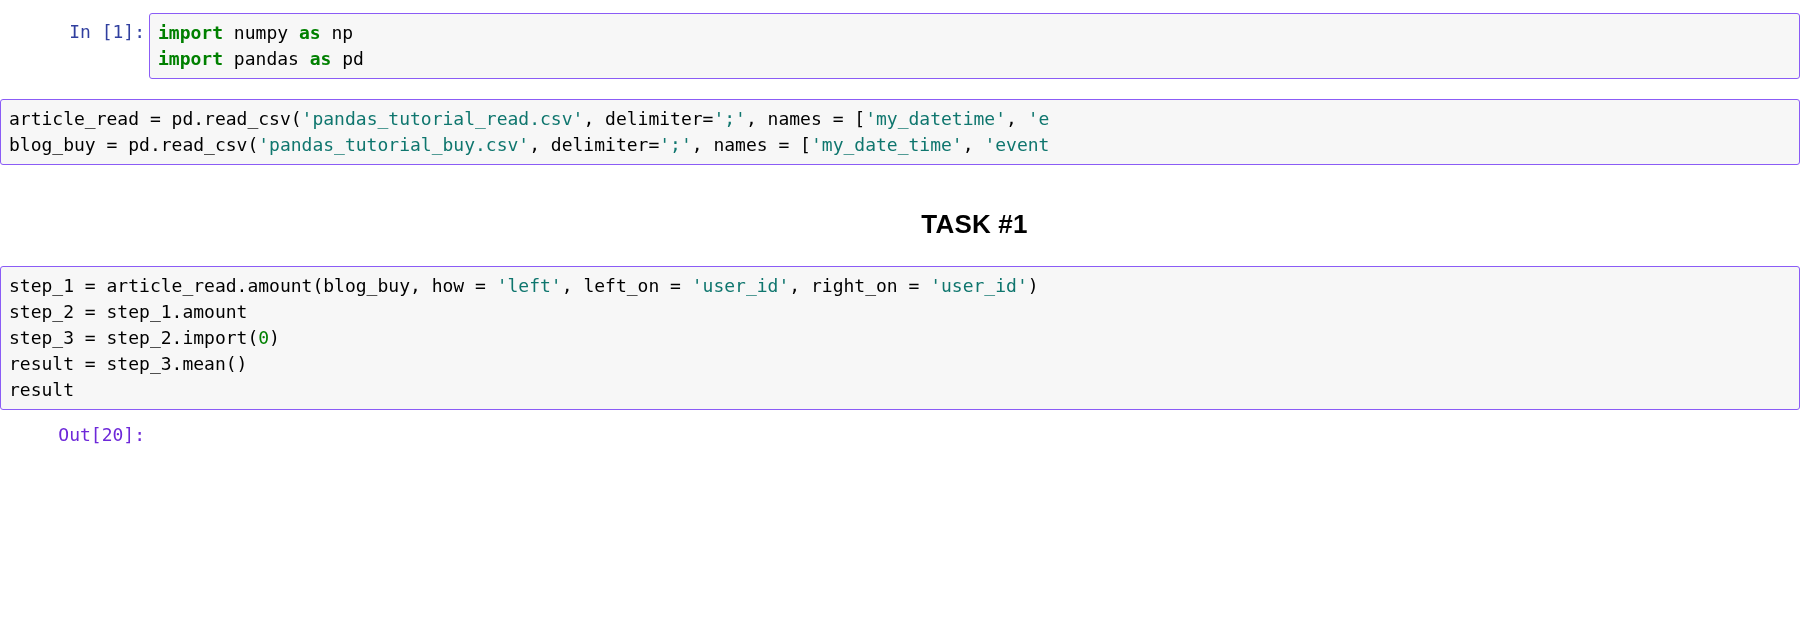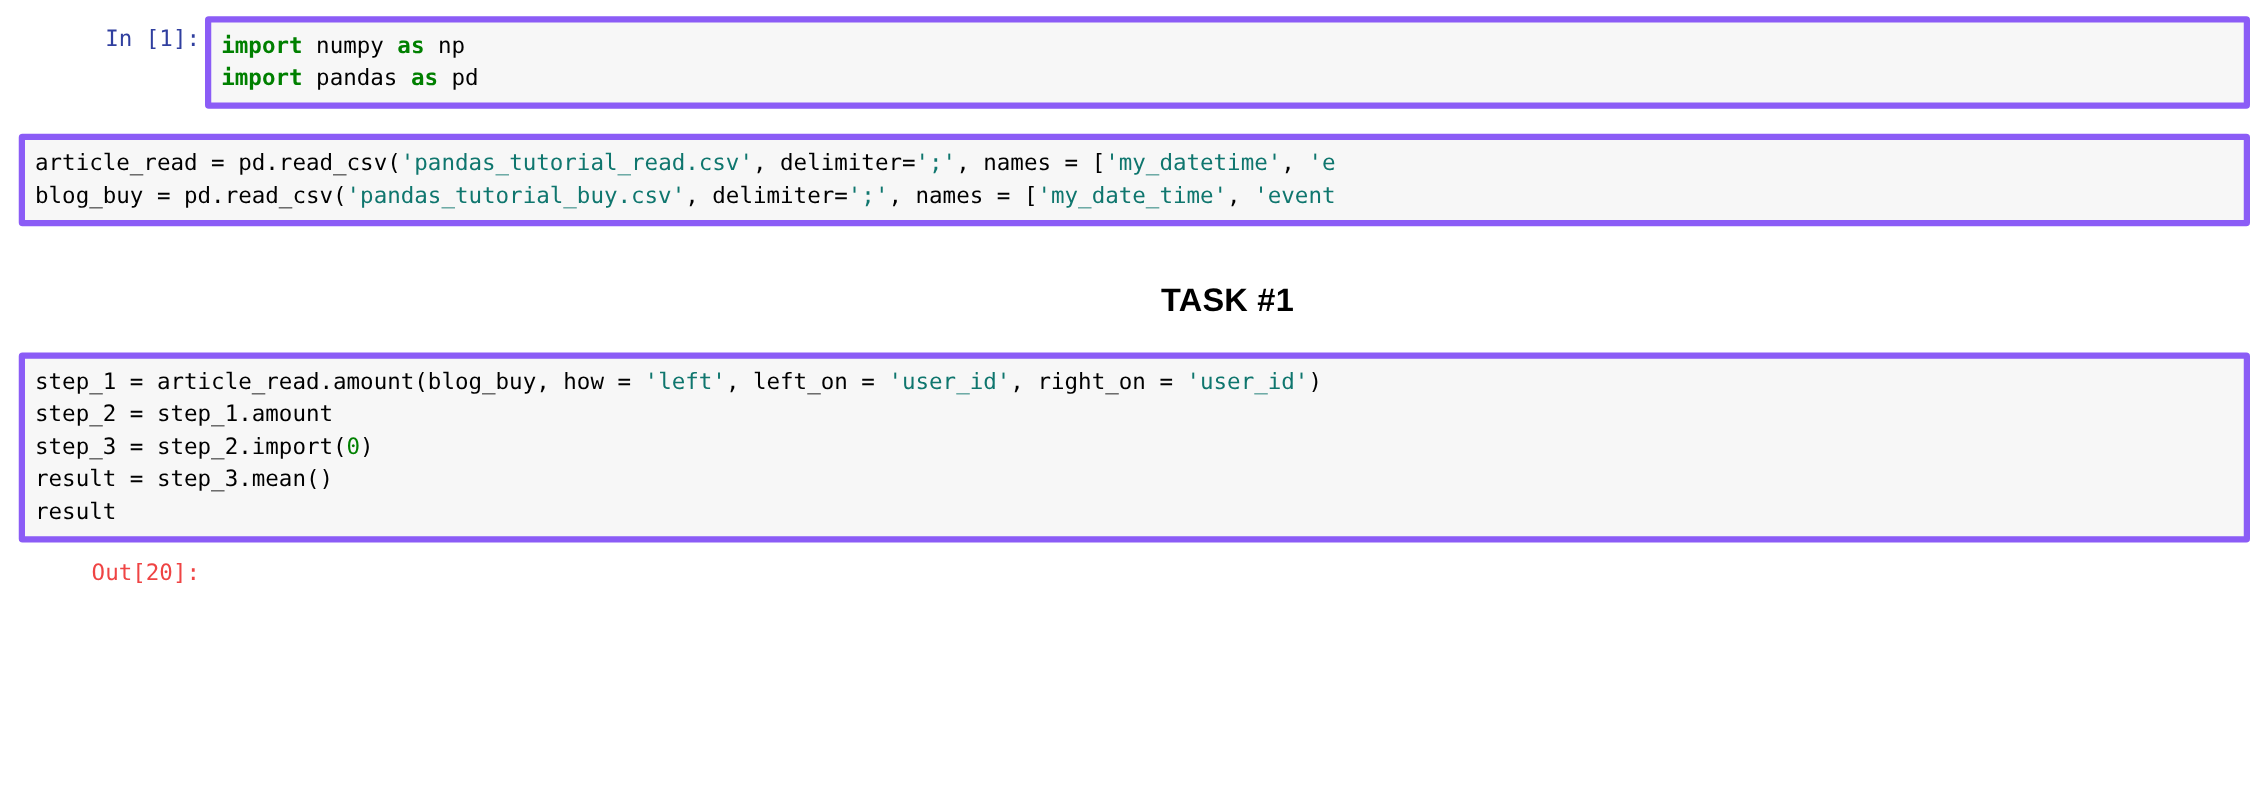--- a/index.html
+++ b/index.html
@@ -5,42 +5,41 @@
   html, body {
     margin: 0;
     padding: 0;
     background: #ffffff;
     font-family: -apple-system, BlinkMacSystemFont, "Segoe UI", Helvetica, Arial, sans-serif;
     font-size: 14px;
     color: #000;
   }
   .notebook {
     padding: 10px 0 20px 0;
-    margin-left: 15px;
   }
   .cell {
     display: flex;
     align-items: flex-start;
     padding: 3px 14px 3px 0;
   }
   .prompt {
     flex: 0 0 145px;
     text-align: right;
     padding: 6px 4px 0 0;
     font-family: Menlo, Consolas, "DejaVu Sans Mono", monospace;
     font-size: 18px;
     line-height: 26px;
     white-space: nowrap;
   }
   .prompt.in-prompt { color: #303F9F; font-weight: normal; }
-  .prompt.out-prompt { color: #ef4444; font-weight: normal; }
+  .prompt.out-prompt { color: #6d28d9; font-weight: normal; }
   .input-area {
     flex: 1 1 auto;
     background: #f7f7f7;
-    border: 5px solid #8b5cf6;
+    border: 1px solid #8b5cf6;
     border-radius: 3px;
     padding: 6px 8px;
     overflow: hidden;
   }
   .code {
     font-family: Menlo, Consolas, "DejaVu Sans Mono", monospace;
     font-size: 18px;
     line-height: 26px;
     white-space: pre;
     overflow: hidden;

